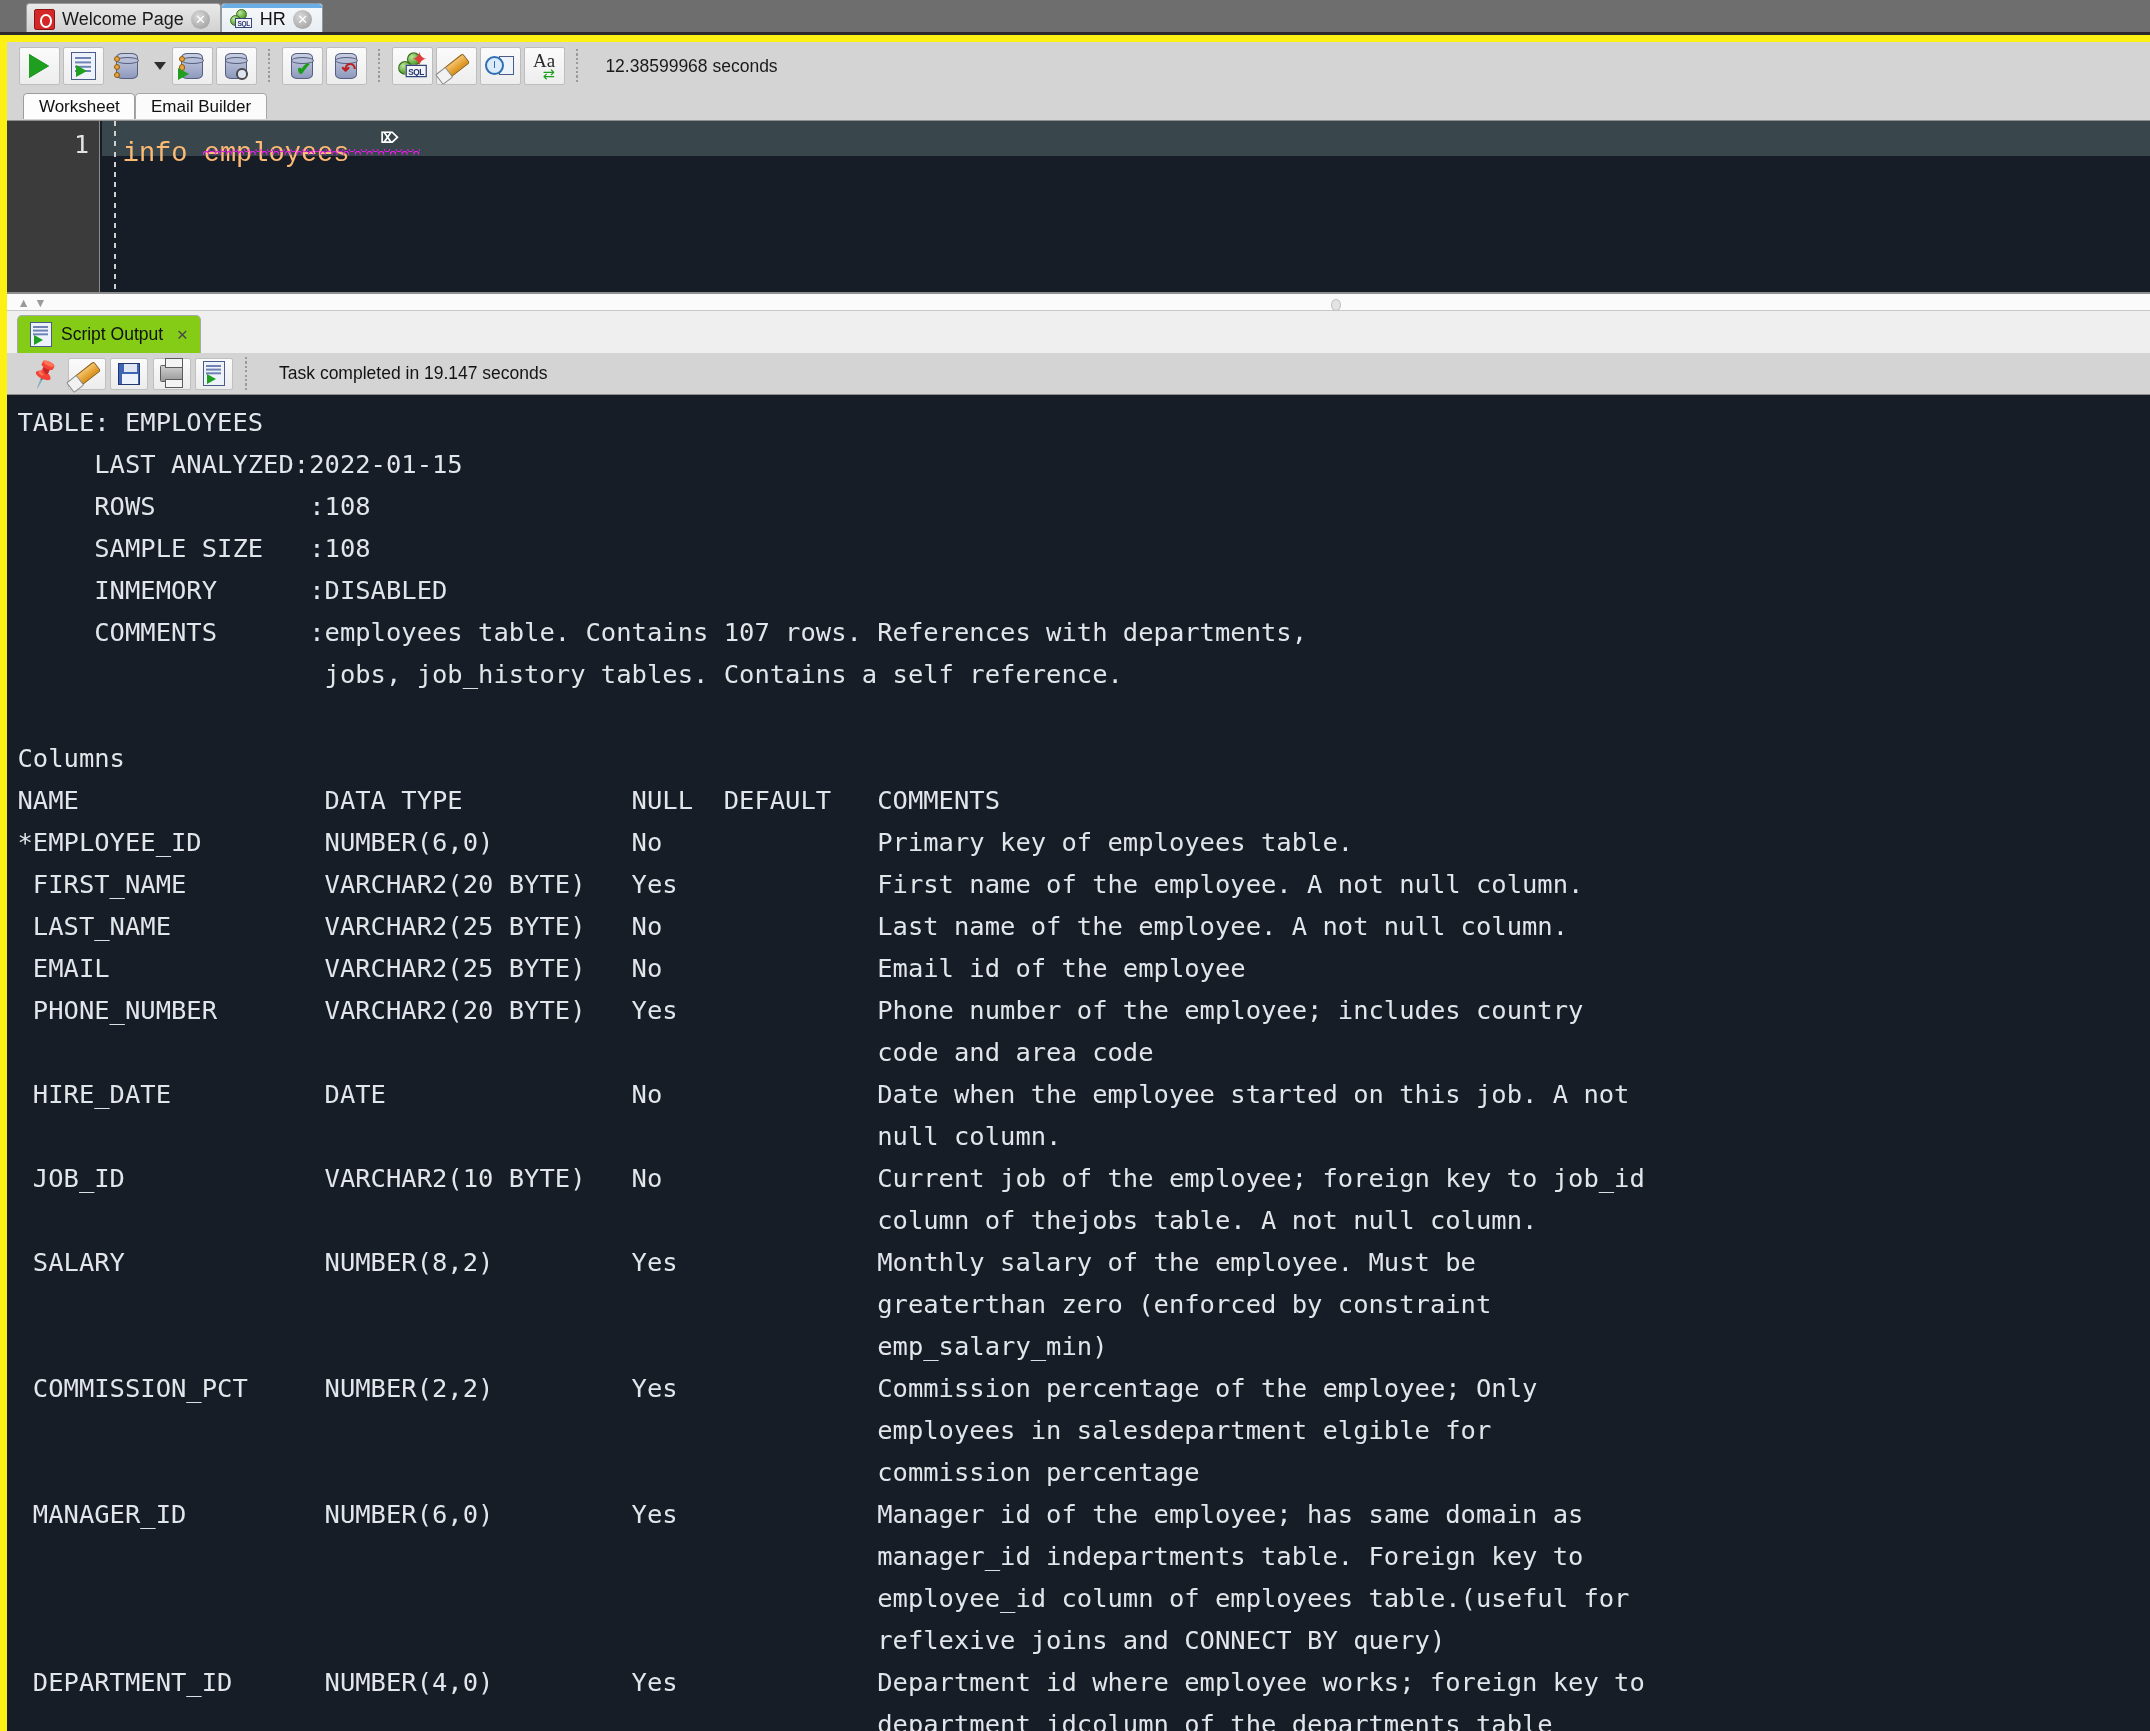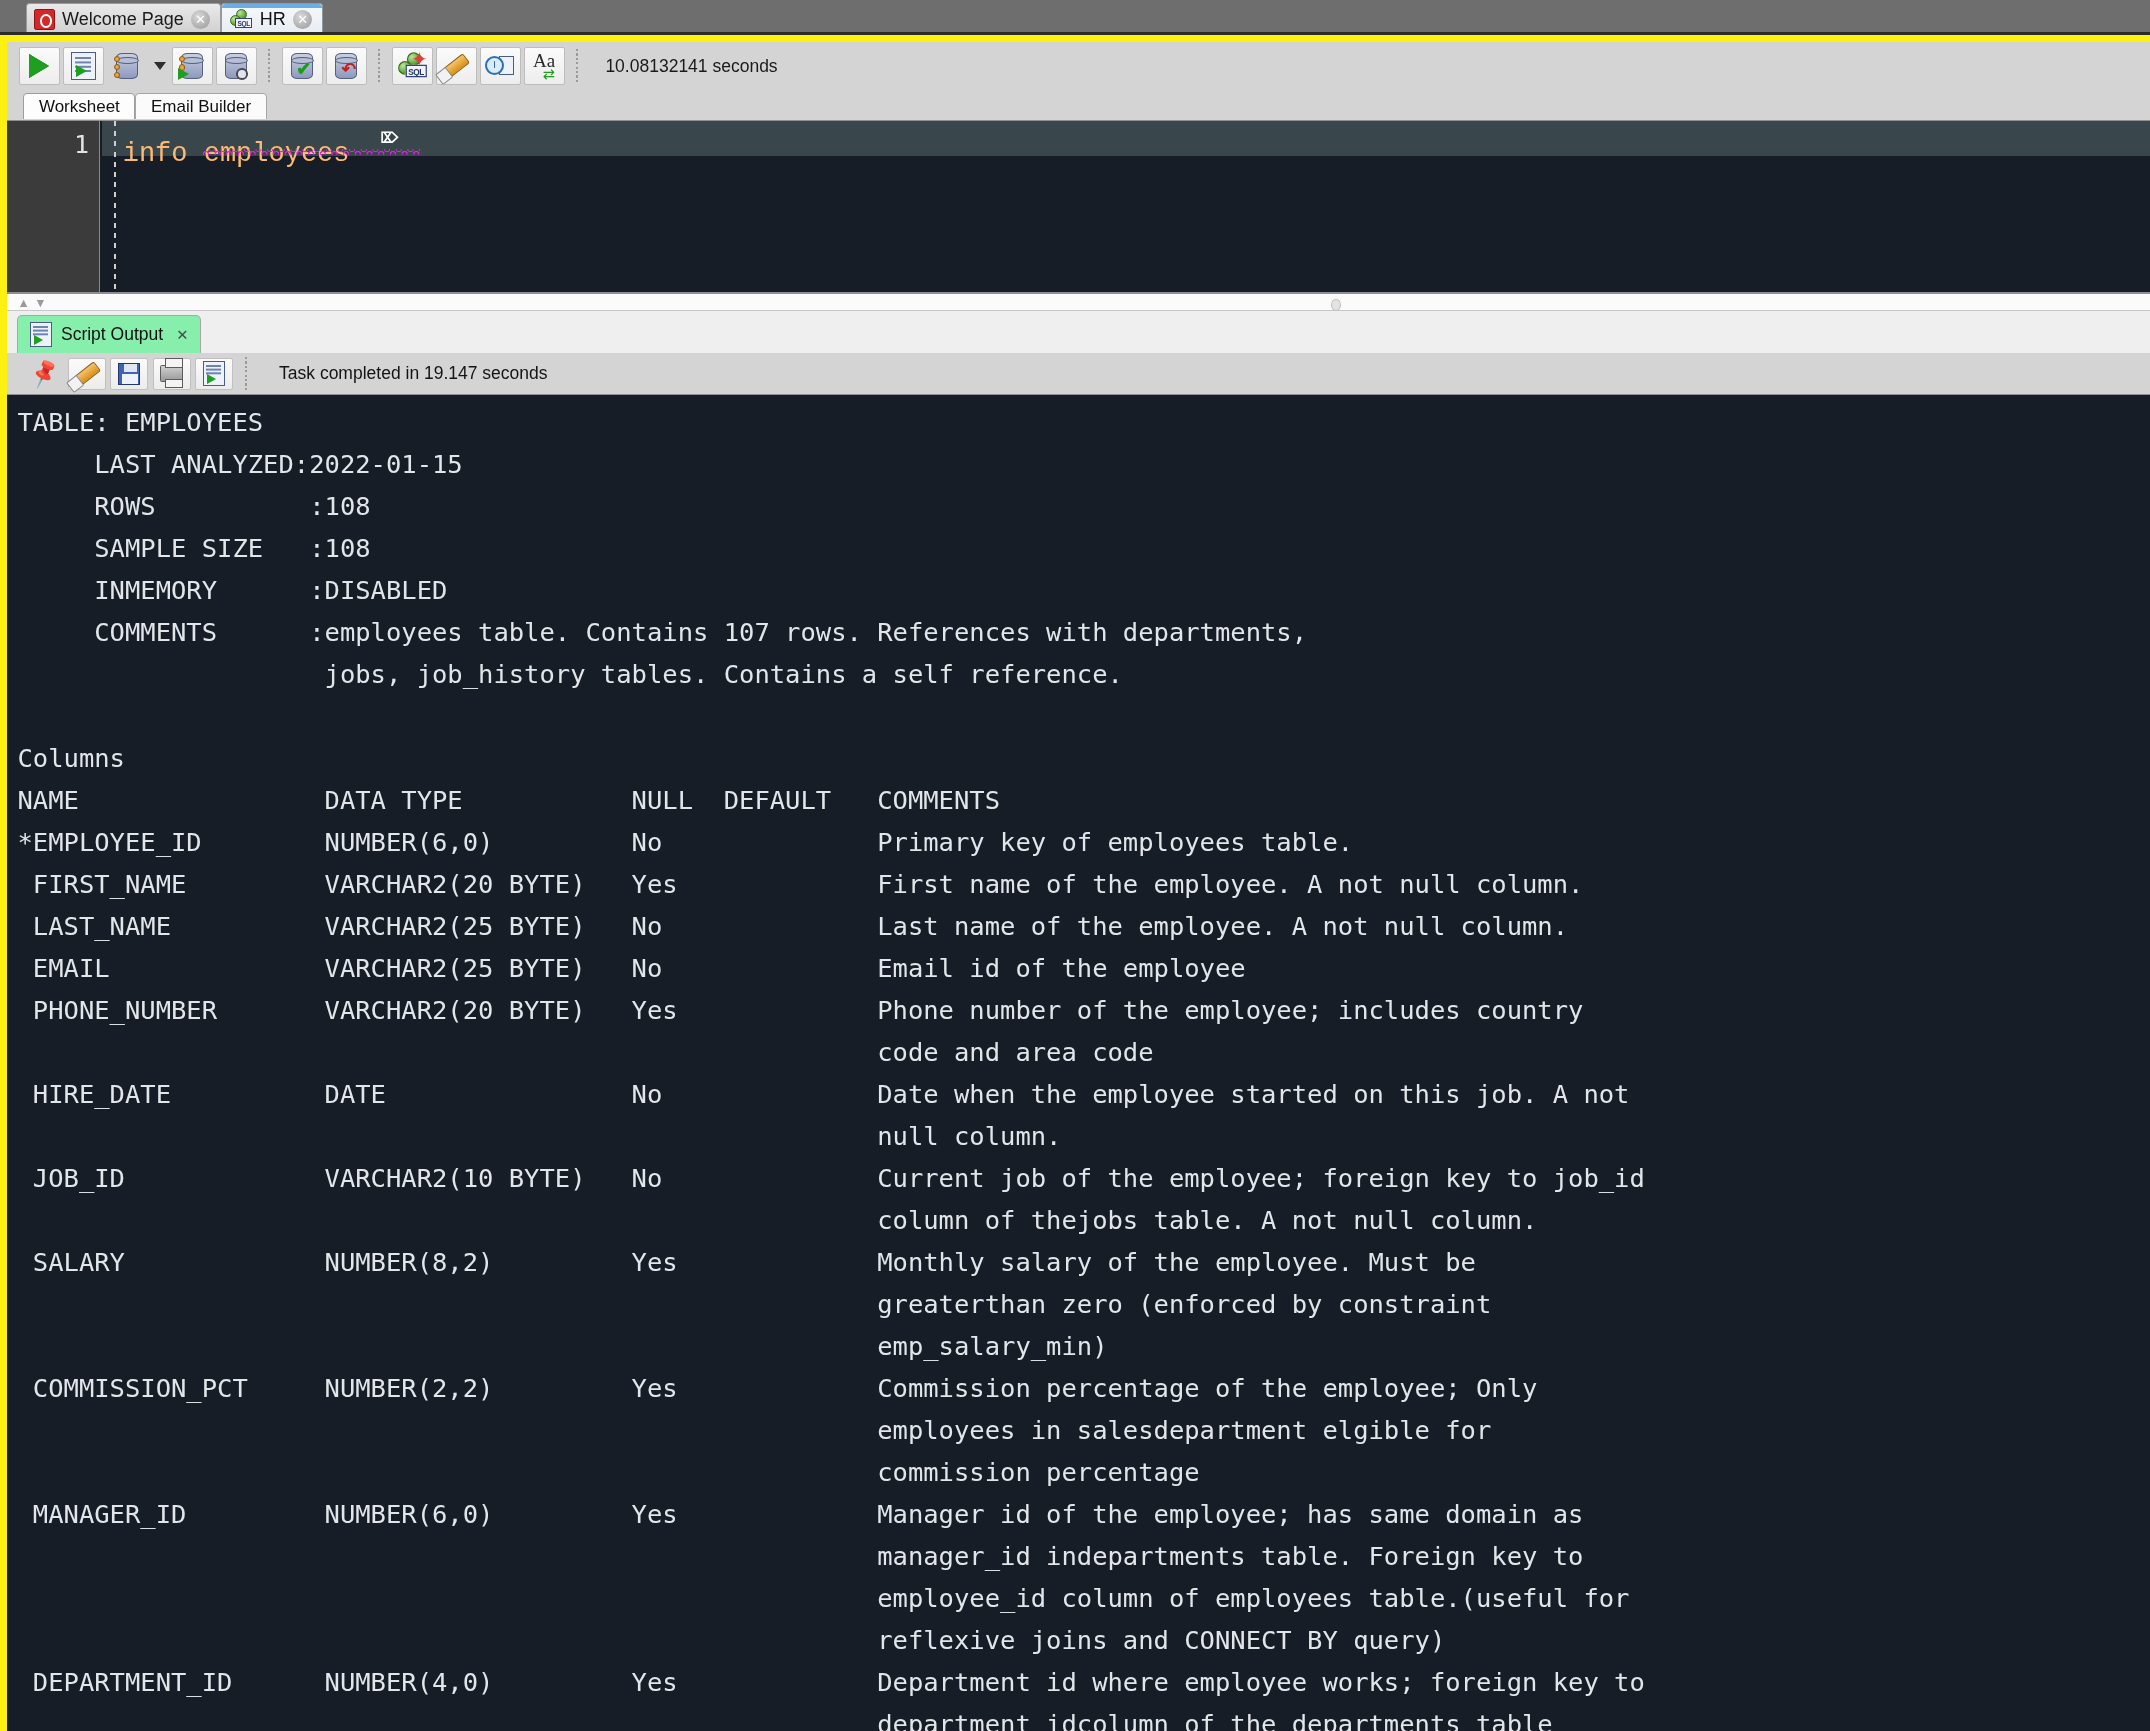--- a/index.html
+++ b/index.html
@@ -171,21 +171,21 @@
     border-radius:50%; background:#e3e3e3; border:0.7px solid #c0c0c0; }
   .spl-arrows { position:absolute; left:10.2px; top:1.5px; font-size:12.4px; color:#9a9a9a; letter-spacing:4.4px; }
 
   
   .sotabrow {
     position:absolute; left:7.3px; top:311px; width:2143px; height:42px;
     background:#efefef; display:flex; align-items:flex-end; padding-left:10.2px;
   }
   .sotab {
     height:38px; display:flex; align-items:center; gap:8.8px; padding:0 11.7px;
-    background:#86efac; border:0.7px solid #a8a8a8; border-bottom:none;
+    background:#84cc16; border:0.7px solid #a8a8a8; border-bottom:none;
     border-top-left-radius:5.1px; border-top-right-radius:5.1px;
     font-size:17.5px; color:#101010;
   }
   .sotab .x { font-size:14.6px; color:#4a4a4a; margin-left:4.4px; }
   .ico-scriptout { width:22px; height:25px; background:#eef2fb; border:1.5px solid #4a5d8a; position:relative; }
   .ico-scriptout i{position:absolute;left:2.2px;right:2.9px;top:2.9px;height:2.2px;background:#6f84b5;box-shadow:0 3.6px 0 #6f84b5,0 7.3px 0 #6f84b5;}
   .ico-scriptout .pl{position:absolute;left:2.9px;bottom:1.5px;width:0;height:0;border-top:5.8px solid transparent;border-bottom:5.8px solid transparent;border-left:9.5px solid #1f9f1f;}
 
   
   .sotoolbar {
@@ -315,21 +315,21 @@
 
   <div class="tbtn framed">
     <span style="display:flex;flex-direction:column;align-items:flex-end">
       <span class="g-aa">Aa</span>
         <span class="g-arrows">⇄</span>
     </span>
   </div>
 
   <div class="tsep"></div>
 
-  <div class="timing">10.08132141 seconds</div>
+  <div class="timing">12.38599968 seconds</div>
 </div>
 
 <div class="wstabs">
   <div class="wstab on">
     <span>Worksheet</span>
   </div>
   <div class="wstab off">
     <span>Email Builder</span>
   </div>
 </div>

